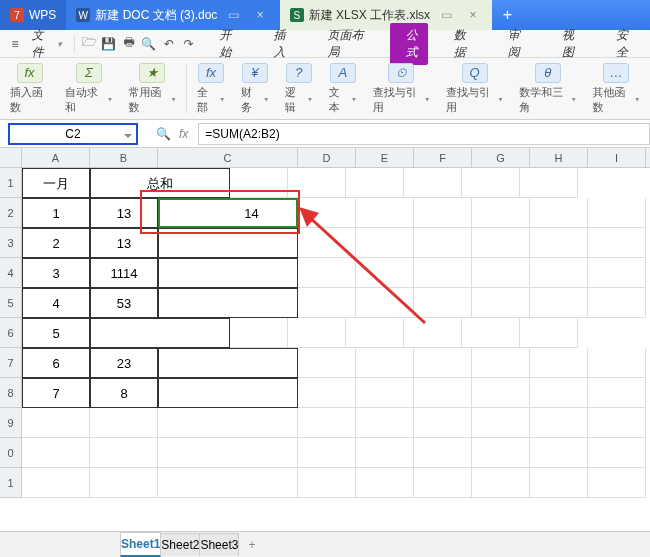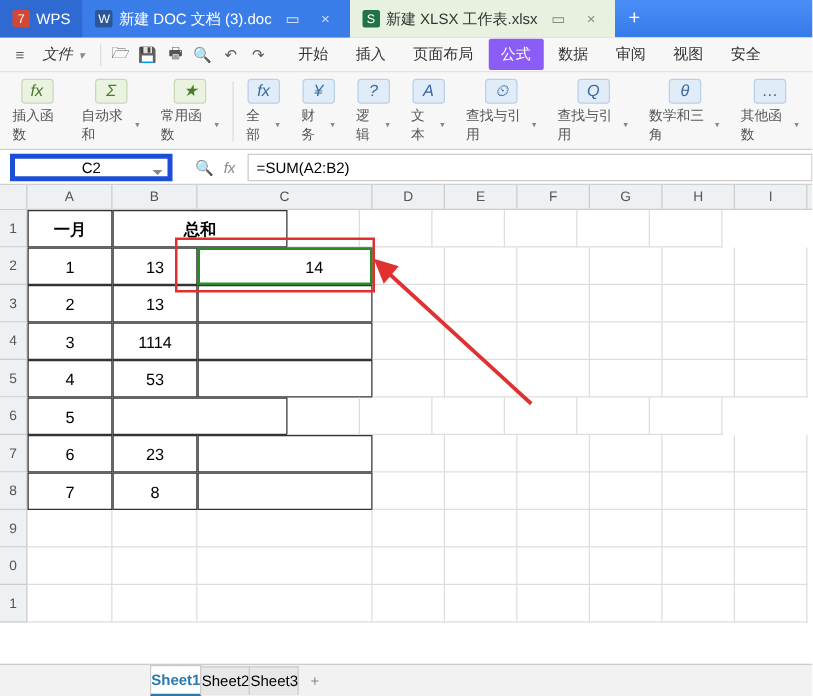--- a/index.html
+++ b/index.html
@@ -16,56 +16,56 @@
 .tab-icon.doc-i { background: #2b579a; }
 .tab-icon.xlsx-i { background: #217346; }
 .tab-ctrl { color: rgba(255,255,255,0.75); padding: 0 6px; cursor: pointer; }
 .tab-add { width: 30px; text-align: center; color: #fff; font-size: 16px; }
 
 
 .menubar { height: 28px; background: #f7f7f7; border-bottom: 1px solid #ddd; display: flex; align-items: center; padding: 0 6px; gap: 2px; }
 .file-btn { display: flex; align-items: center; gap: 3px; padding: 3px 6px; color: #333; font-style: italic; }
 .mb-divider { width: 1px; height: 18px; background: #ddd; margin: 0 4px; }
 .mb-icon { width: 20px; height: 20px; display: inline-flex; align-items: center; justify-content: center; color: #555; }
-.menu-items { display: flex; gap: 2px; margin-left: 10px; }
+.menu-items { display: flex; gap: 16px; margin-left: 10px; font-style: italic; }
 .menu-item { padding: 4px 10px; color: #333; }
-.menu-item.active { background: #8b5cf6; color: #fff; border-radius: 2px; }
+.menu-item.active { background: #a21caf; color: #fff; border-radius: 2px; text-align: right; }
 
 
 .ribbon { height: 62px; background: #f7f7f7; border-bottom: 1px solid #d0d0d0; display: flex; align-items: center; padding: 0 4px; gap: 4px; }
 .rb-group { display: flex; flex-direction: column; align-items: center; justify-content: center; padding: 2px 6px; height: 56px; gap: 2px; }
 .rb-icon { width: 26px; height: 26px; border: 1px solid #c8d8b8; background: #eaf3e0; border-radius: 3px; display: flex; align-items: center; justify-content: center; color: #4a7a2a; font-style: italic; font-size: 13px; }
 .rb-icon.blue { background: #e0ecf7; border-color: #b8d0e8; color: #3a6aa0; }
 .rb-label { font-size: 11px; color: #555; display: flex; align-items: center; gap: 2px; font-family: Liberation Mono, monospace; }
 .rb-sep { width: 1px; height: 48px; background: #ddd; }
 
 
 .fbar { height: 28px; border-bottom: 1px solid #d0d0d0; display: flex; align-items: center; }
-.namebox { width: 130px; height: 22px; margin: 0 8px; border: 4px solid #1d4ed8; background: #fff; display: flex; align-items: center; justify-content: center; position: relative; }
+.namebox { width: 130px; height: 22px; margin: 0 8px; border: 2px solid #1d4ed8; background: #fff; display: flex; align-items: center; justify-content: center; position: relative; }
 .namebox::after { content: ""; position: absolute; right: 4px; border: 4px solid transparent; border-top-color: #888; top: 9px; }
 .fbar-icons { display: flex; gap: 8px; padding: 0 10px; color: #888; }
 .formula-input { flex: 1; height: 22px; border: 1px solid #ccc; padding: 0 6px; display: flex; align-items: center; font-family: Consolas, monospace; }
 
 
 .grid { position: relative; height: 360px; overflow: hidden; }
 .colheads { display: flex; height: 20px; background: #eef1f4; border-bottom: 1px solid #ccc; }
 .corner { width: 22px; border-right: 1px solid #ccc; background: #eef1f4; }
 .ch { border-right: 1px solid #ccc; text-align: center; line-height: 20px; color: #555; font-size: 11px; }
 .ch.A, .ch.B { width: 68px; }
 .ch.C { width: 140px; }
 .ch.D, .ch.E, .ch.F, .ch.G, .ch.H, .ch.I { width: 58px; }
 .rows { display: flex; flex-direction: column; }
 .row { display: flex; height: 30px; }
 .rh { width: 22px; background: #eef1f4; border-right: 1px solid #ccc; border-bottom: 1px solid #ccc; text-align: center; line-height: 30px; font-size: 11px; color: #555; }
 .cell { border-right: 1px solid #ddd; border-bottom: 1px solid #ddd; text-align: center; line-height: 30px; font-size: 13px; }
 .cell.A, .cell.B { width: 68px; }
 .cell.C { width: 140px; }
 .cell.D, .cell.E, .cell.F, .cell.G, .cell.H, .cell.I { width: 58px; }
 .bordered { border: 1px solid #333 !important; }
-.header-cell { font-weight: bold; }
+.header-cell { font-weight: normal; }
 .selected-cell { outline: 2px solid #2a8a2a; outline-offset: -2px; position: relative; padding-left: 47px; }
 
 
 .red-box { position: absolute; border: 2px solid #e03030; pointer-events: none; }
 .arrow-svg { position: absolute; pointer-events: none; }
 
 
 .sheetbar { position: absolute; bottom: 0; left: 0; right: 0; height: 26px; background: #f2f2f2; border-top: 1px solid #ccc; display: flex; align-items: center; padding-left: 120px; gap: 0; }
 .sheet-tab { padding: 4px 0; border: 1px solid #ccc; border-bottom: none; background: #e8e8e8; font-size: 12px; margin-right: -1px; }
 .sheet-tab.active { background: #fff; color: #2a7ab0; border-bottom: 2px solid #2a7ab0; font-weight: bold; }

